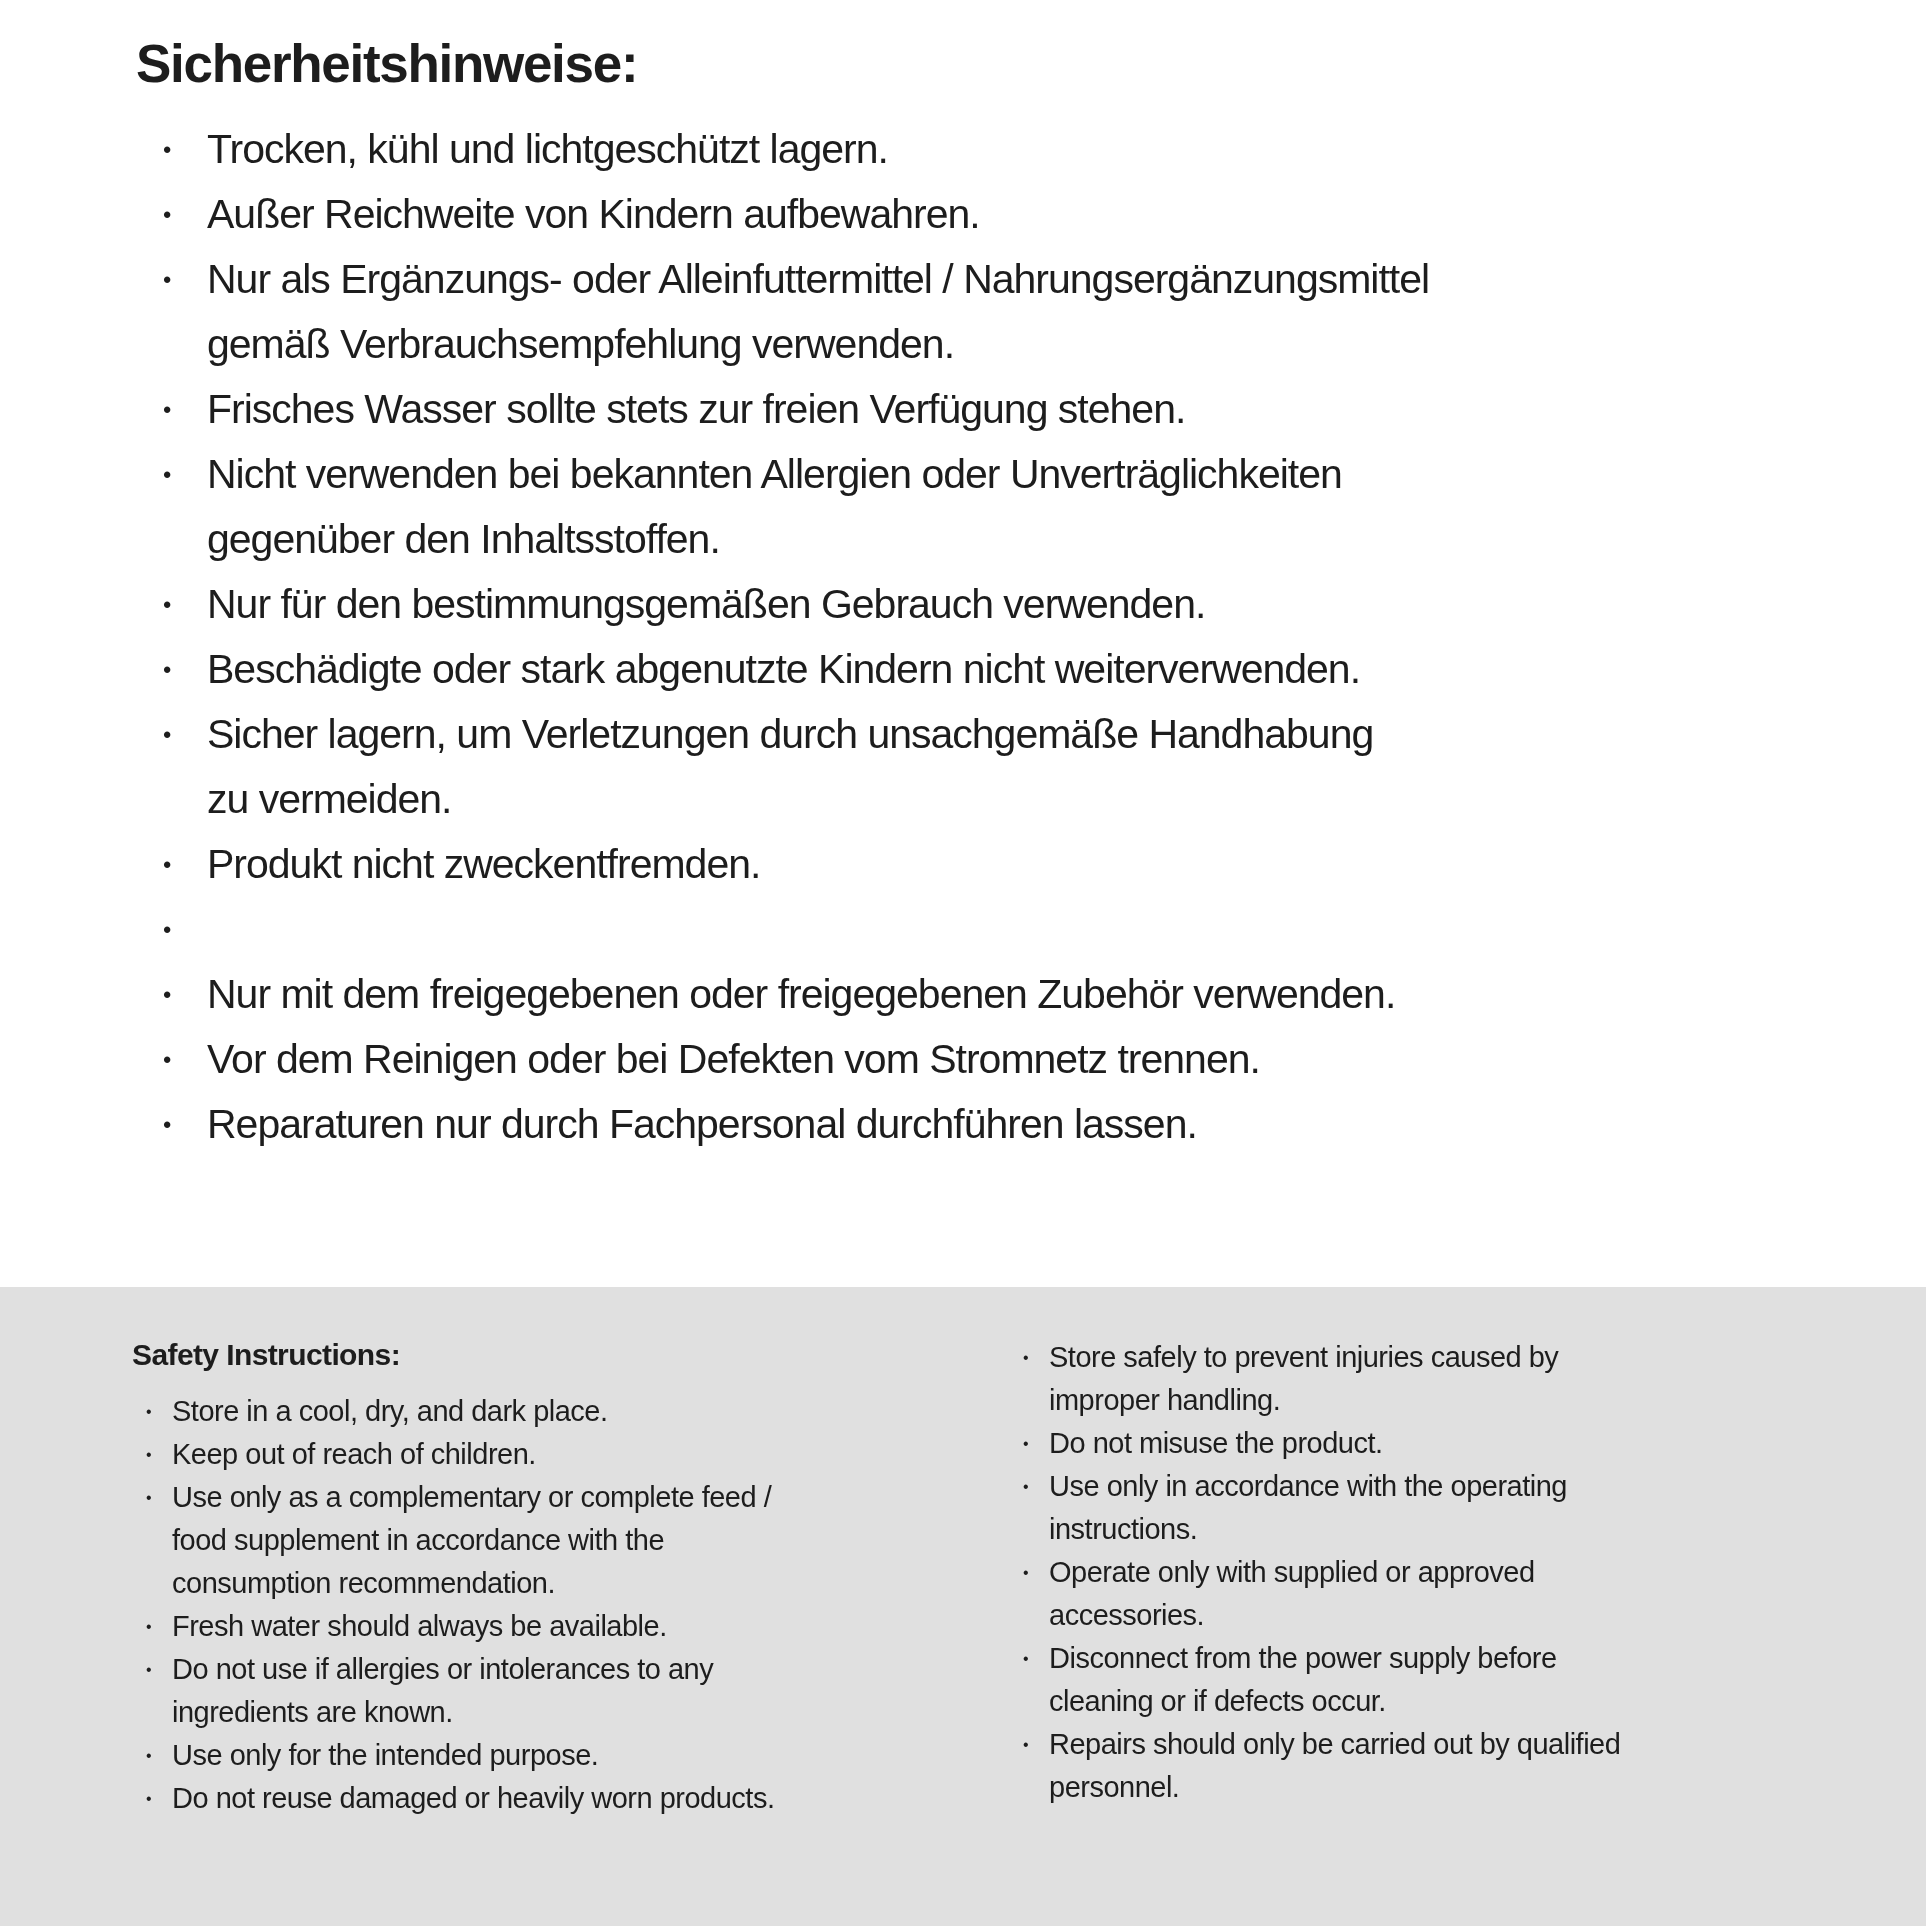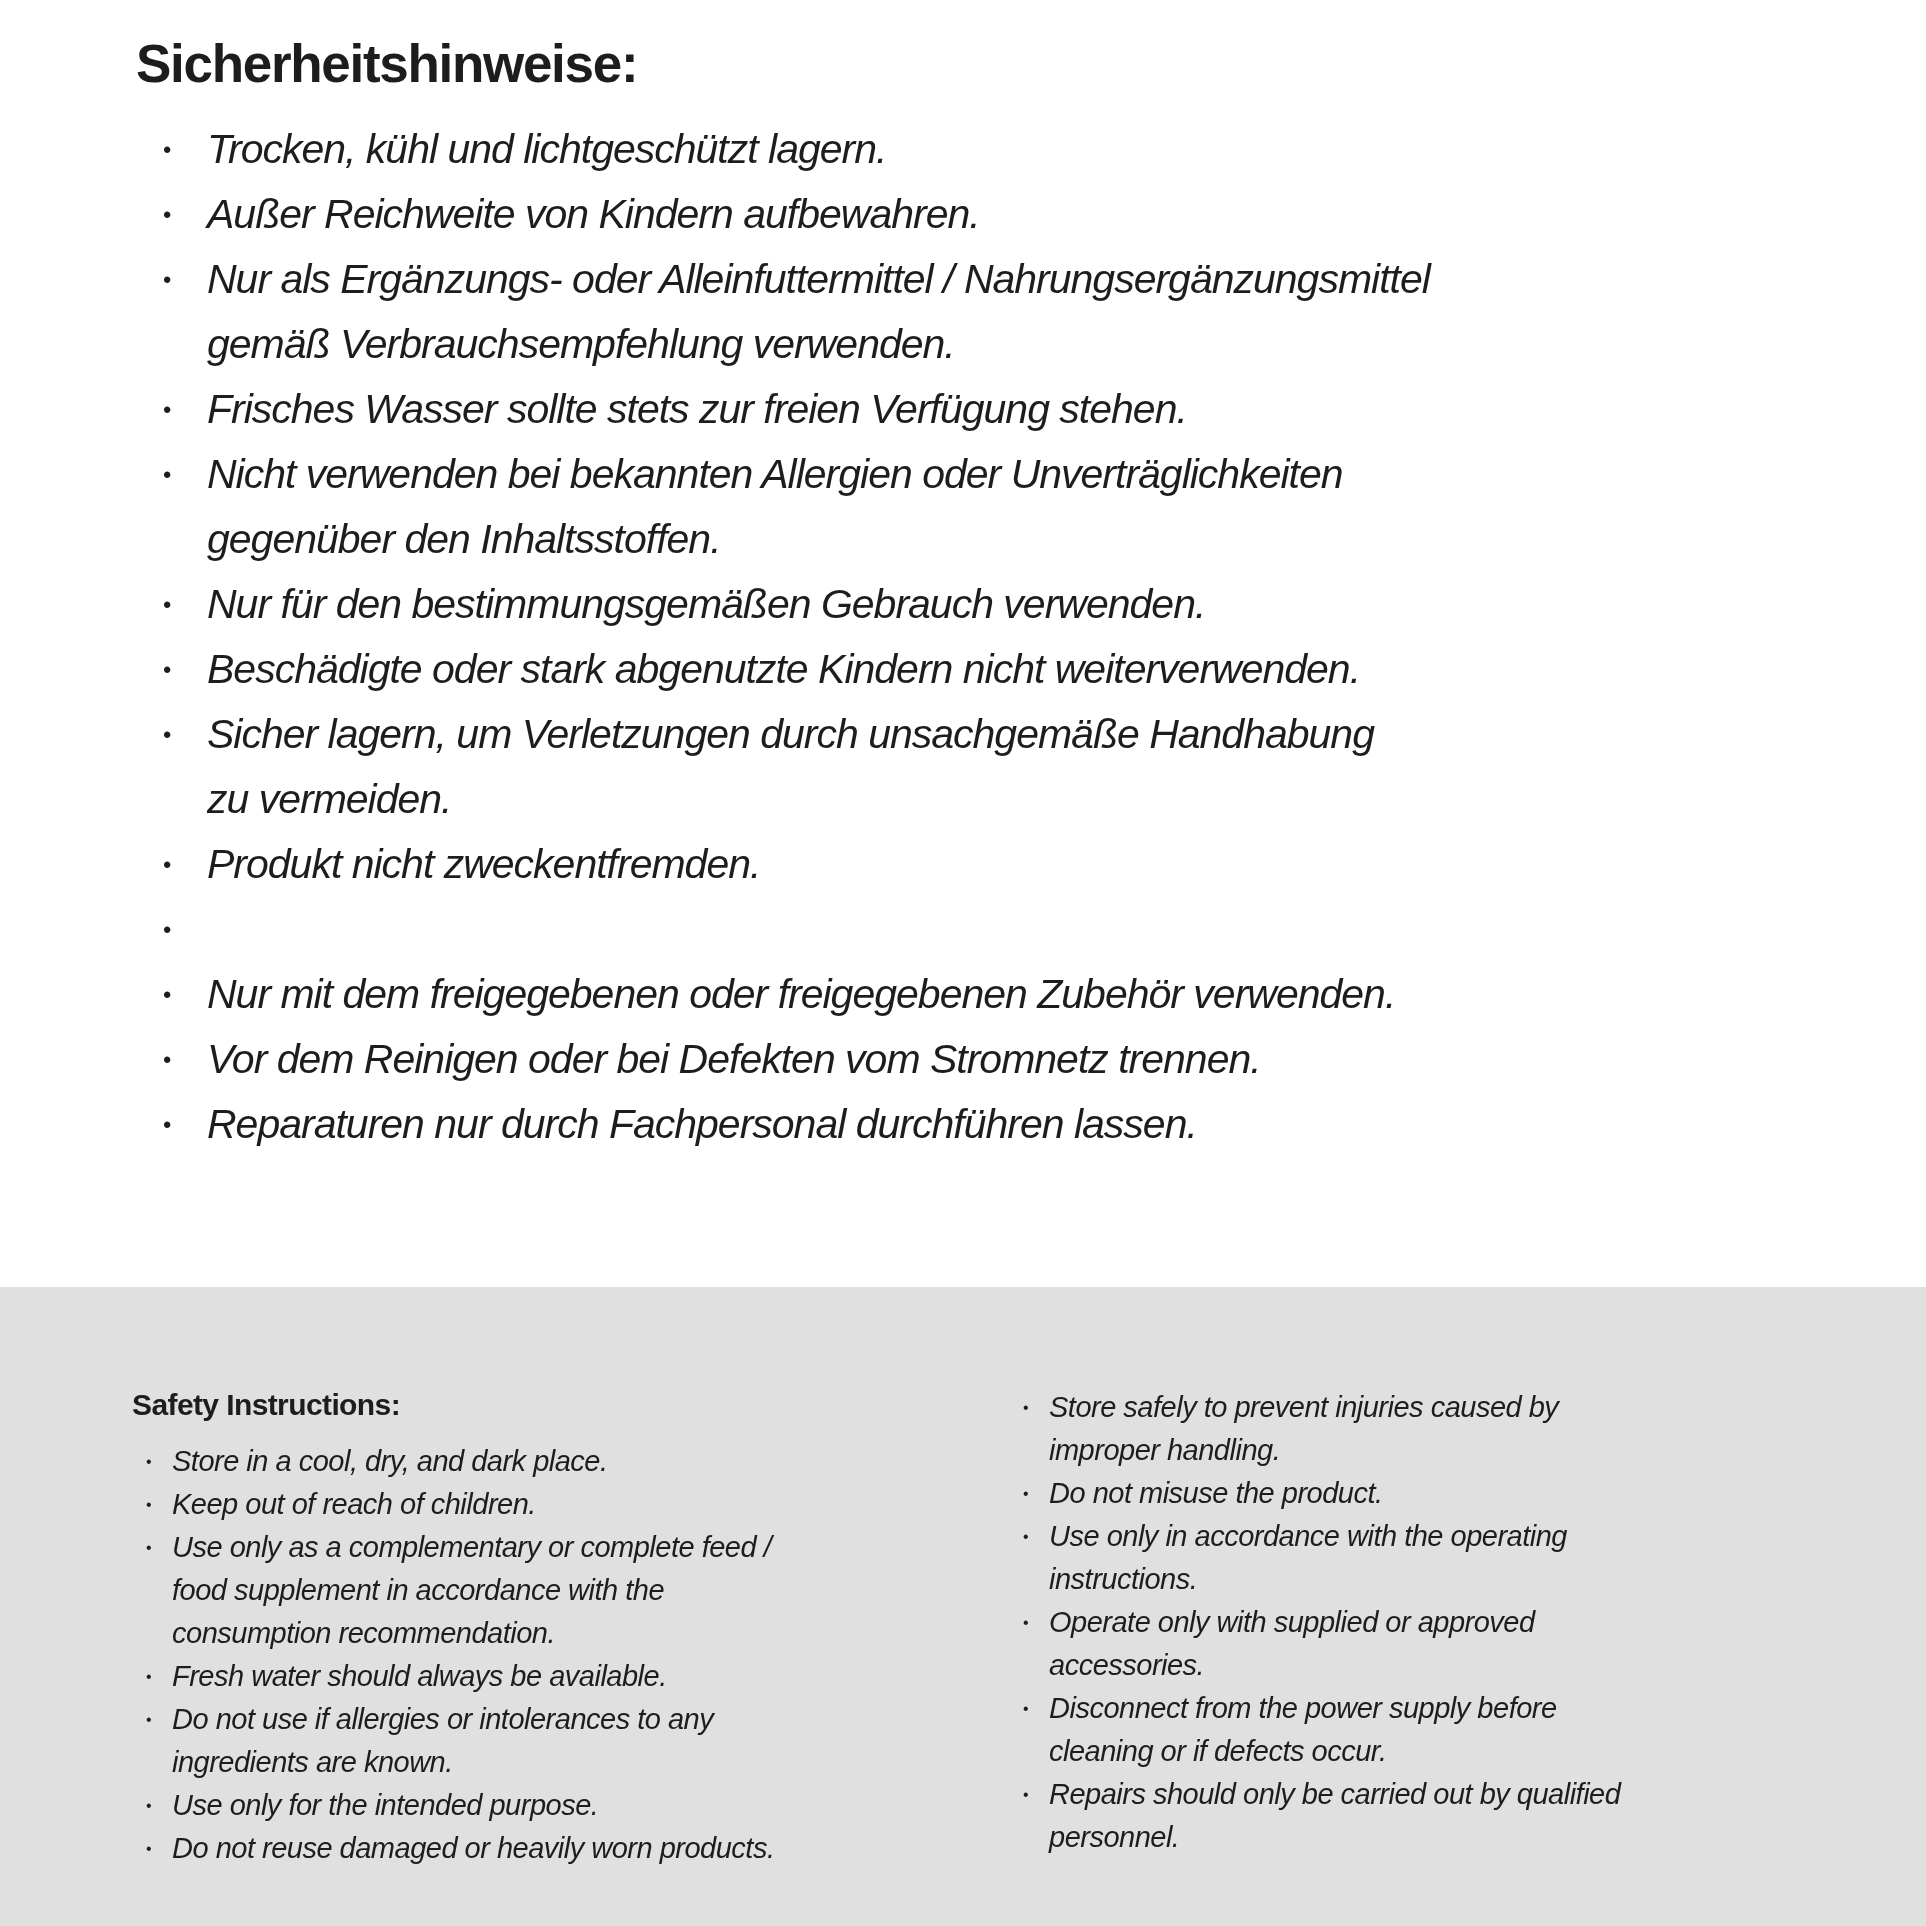--- a/index.html
+++ b/index.html
@@ -51,31 +51,30 @@
     flex:none;
     text-align:left;
   }
   .german-list .bullet{
     width:44px;
     font-size:0.58em;
     line-height:65px;
   }
   .item-text{
     white-space:pre-line;
-    font-style:italic;
   }
 
   
   .english-panel{
     position:absolute;
     left:0; top:1287px;
     width:1926px; height:639px;
     background:var(--panel);
     display:flex;
-    padding:99px 58px 0 132px;
+    padding:49px 58px 0 132px;
   }
   .col-left{
     flex:none;
     width:842px;
   }
   .col-right{
     flex:none;
     width:894px;
     margin-left:35px;
   }

